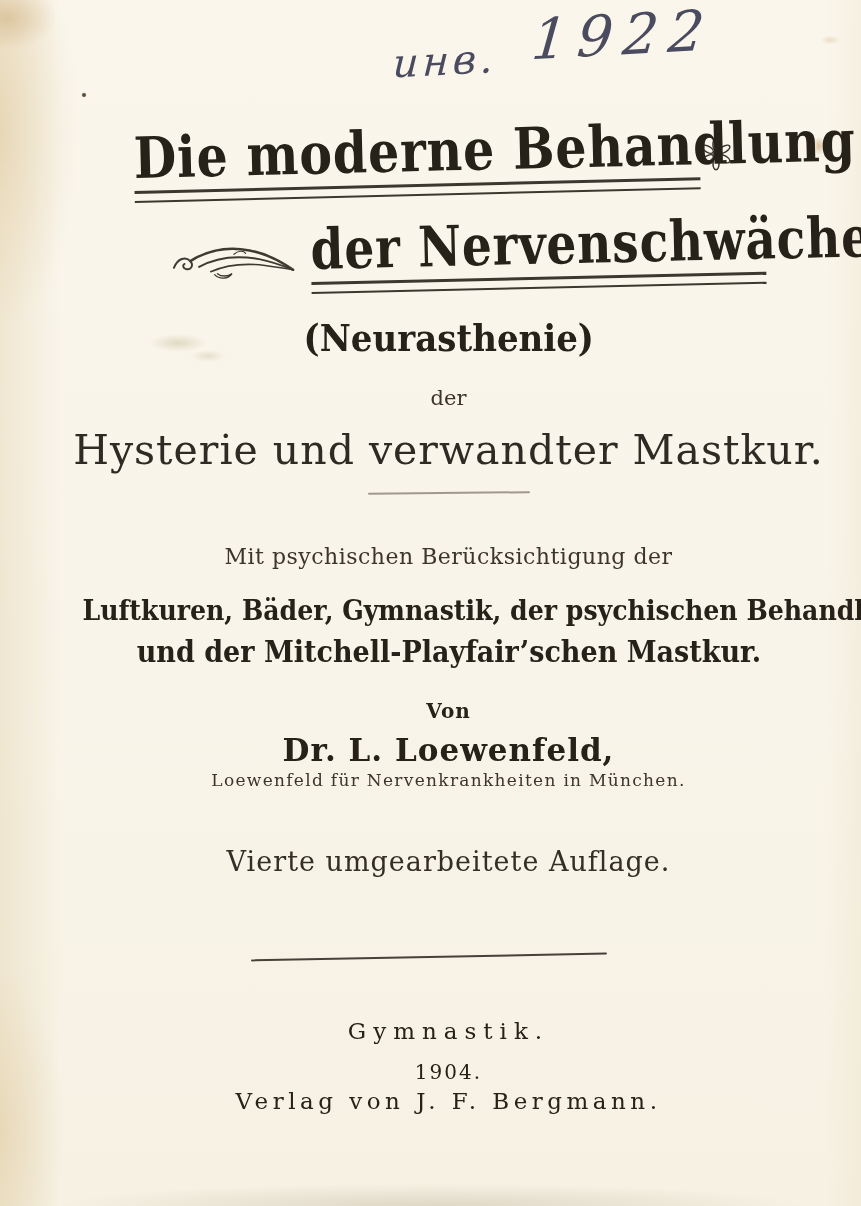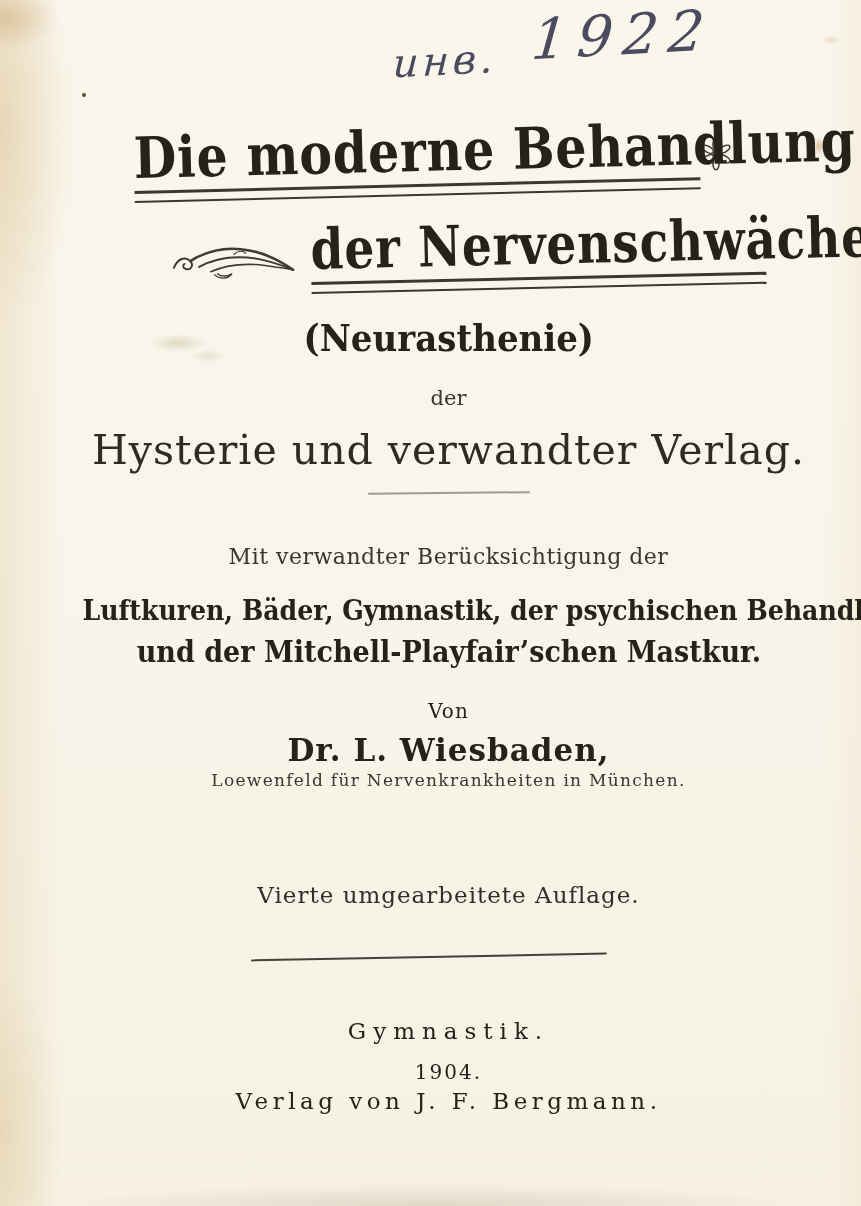--- a/index.html
+++ b/index.html
@@ -57,25 +57,25 @@
   .connector{top:386px; font-size:21px; color:var(--ink-soft,#3b352b);}
   .subtitle{top:426px; font-size:41px; font-weight:400; letter-spacing:1px; color:#2e2a24;}
   .hairline{left:368px; top:492px; width:162px; height:2px; background:#7b7466; opacity:.7;
             transform:rotate(-.6deg); border-radius:2px;}
 
   .note-intro{top:544px; font-size:22px; letter-spacing:.5px; color:var(--ink-soft,#3b352b);}
   .note-bold1{top:594px; font-size:28px; font-weight:bold;}
   .note-bold2{top:634px; font-size:30px; font-weight:bold;}
   .note-bold1>span,.note-bold2>span{display:inline-block; transform:scaleX(.9);}
 
-  .byline{top:699px; font-size:20px; font-weight:normal; letter-spacing:1px;}
+  .byline{top:699px; font-size:20px; font-weight:bold; letter-spacing:1px;}
   .author{top:732px; font-size:31px; font-weight:bold; letter-spacing:1px;}
   .role{top:770px; font-size:17px; letter-spacing:1.3px; color:var(--ink-soft,#3b352b);}
 
-  .edition{top:846px; font-size:23px; letter-spacing:1px; color:#332e26;margin-top:36px;}
+  .edition{top:846px; font-size:27px; letter-spacing:1px; color:#332e26;}
 
   .imprint-rule{left:251px; top:956px; width:356px; height:2.2px; background:var(--rule,#2c2720);
                 transform:rotate(-1.1deg); opacity:.88; border-radius:2px;}
   .city{top:1018px; font-size:23px; letter-spacing:7px;}
   .publisher{top:1088px; font-size:23px; letter-spacing:4.5px;}
   .year{top:1060px; font-size:20px; letter-spacing:2px;}
 
   svg .stroke{fill:none; stroke:var(--ink,#272219); stroke-linecap:round;}
 </style>
 </head>
@@ -125,33 +125,33 @@
     <div class="t2text nowrap">der Nervenschwäche</div>
     <div class="rule2x"></div>
   </div>
 
   <div class="abs center paren">
     <span>(Neurasthenie)</span>
   </div>
 
   <div class="abs center connector">der</div>
 
-  <div class="abs center subtitle nowrap">Hysterie und verwandter Verlag.</div>
+  <div class="abs center subtitle nowrap">Hysterie und verwandter Mastkur.</div>
   <div class="abs hairline"></div>
 
-  <div class="abs center note-intro">Mit verwandter Berücksichtigung der</div>
+  <div class="abs center note-intro">Mit psychischen Berücksichtigung der</div>
   <div class="abs center note-bold1 nowrap">
     <span>Luftkuren, Bäder, Gymnastik, der psychischen Behandlung</span>
   </div>
   <div class="abs center note-bold2 nowrap">
     <span>und der Mitchell-Playfair’schen Mastkur.</span>
   </div>
 
   <div class="abs center byline">Von</div>
-  <div class="abs center author">Dr. L. Wiesbaden,</div>
+  <div class="abs center author">Dr. L. Loewenfeld,</div>
   <div class="abs center role">Loewenfeld für Nervenkrankheiten in München.</div>
 
   <div class="abs center edition">Vierte umgearbeitete Auflage.</div>
 
   <div class="abs imprint-rule"></div>
   <div class="abs center city">Gymnastik.</div>
   <div class="abs center publisher">Verlag von J. F. Bergmann.</div>
   <div class="abs center year">1904.</div>
 </div>
 

